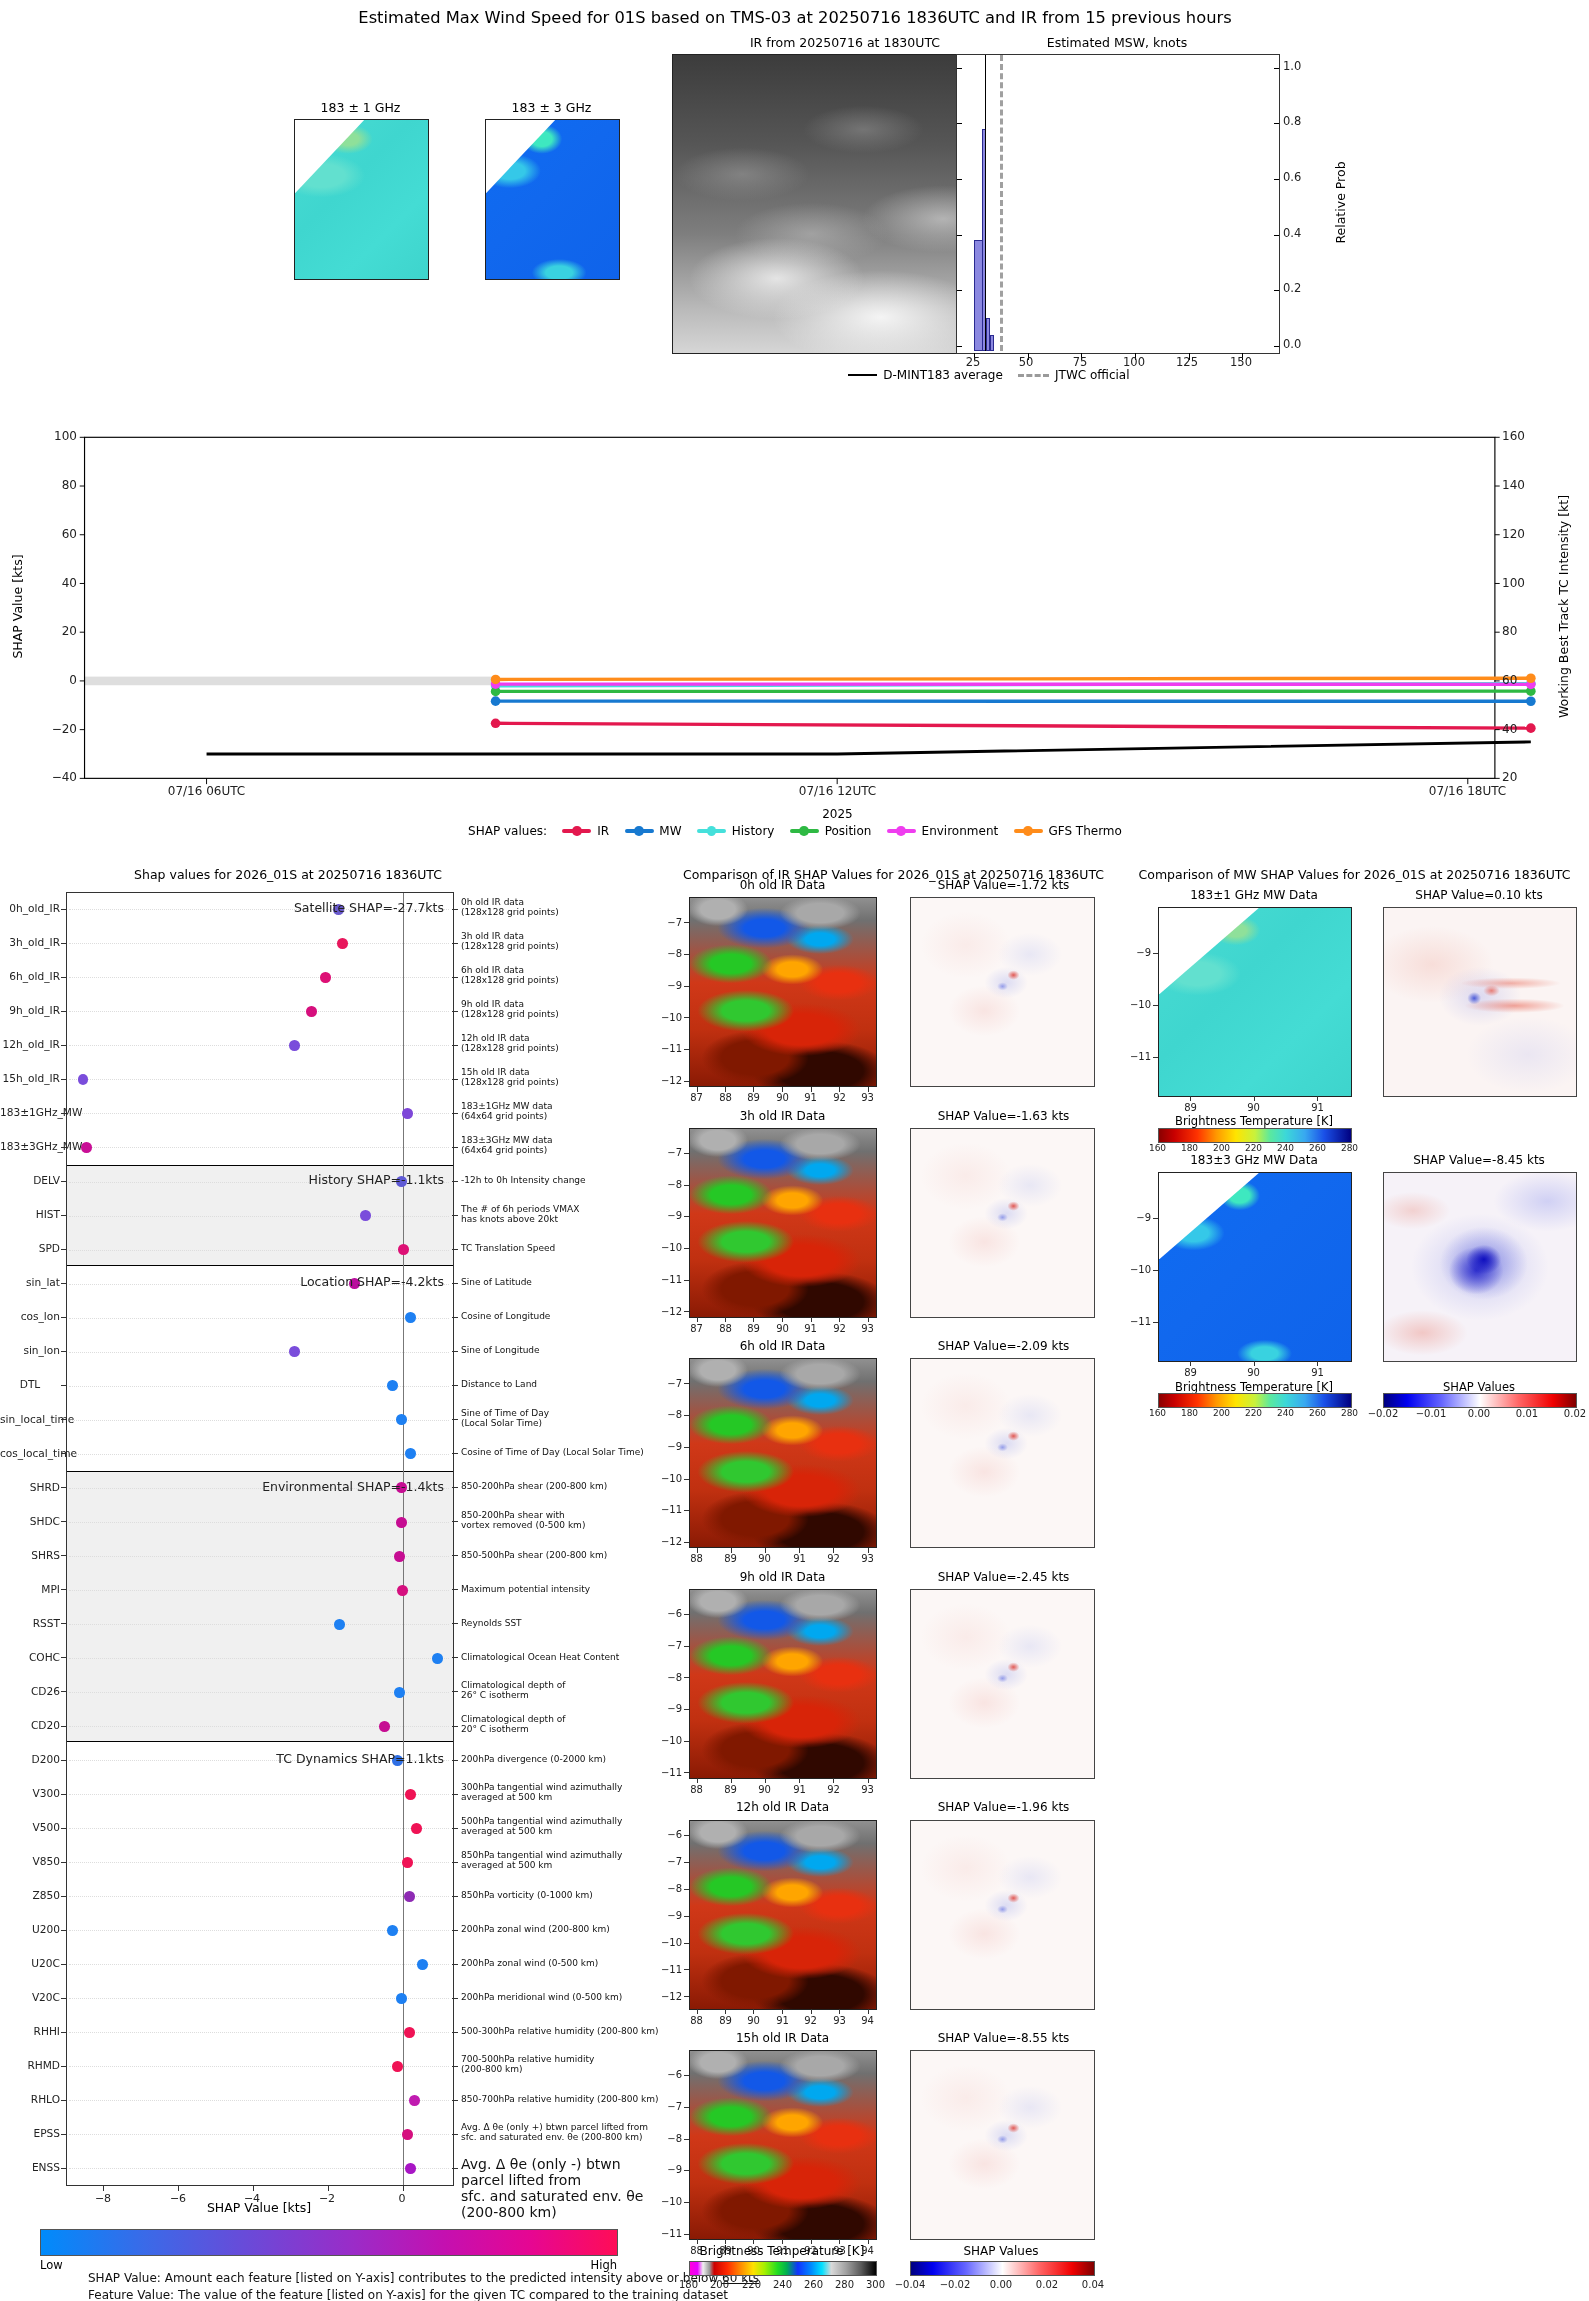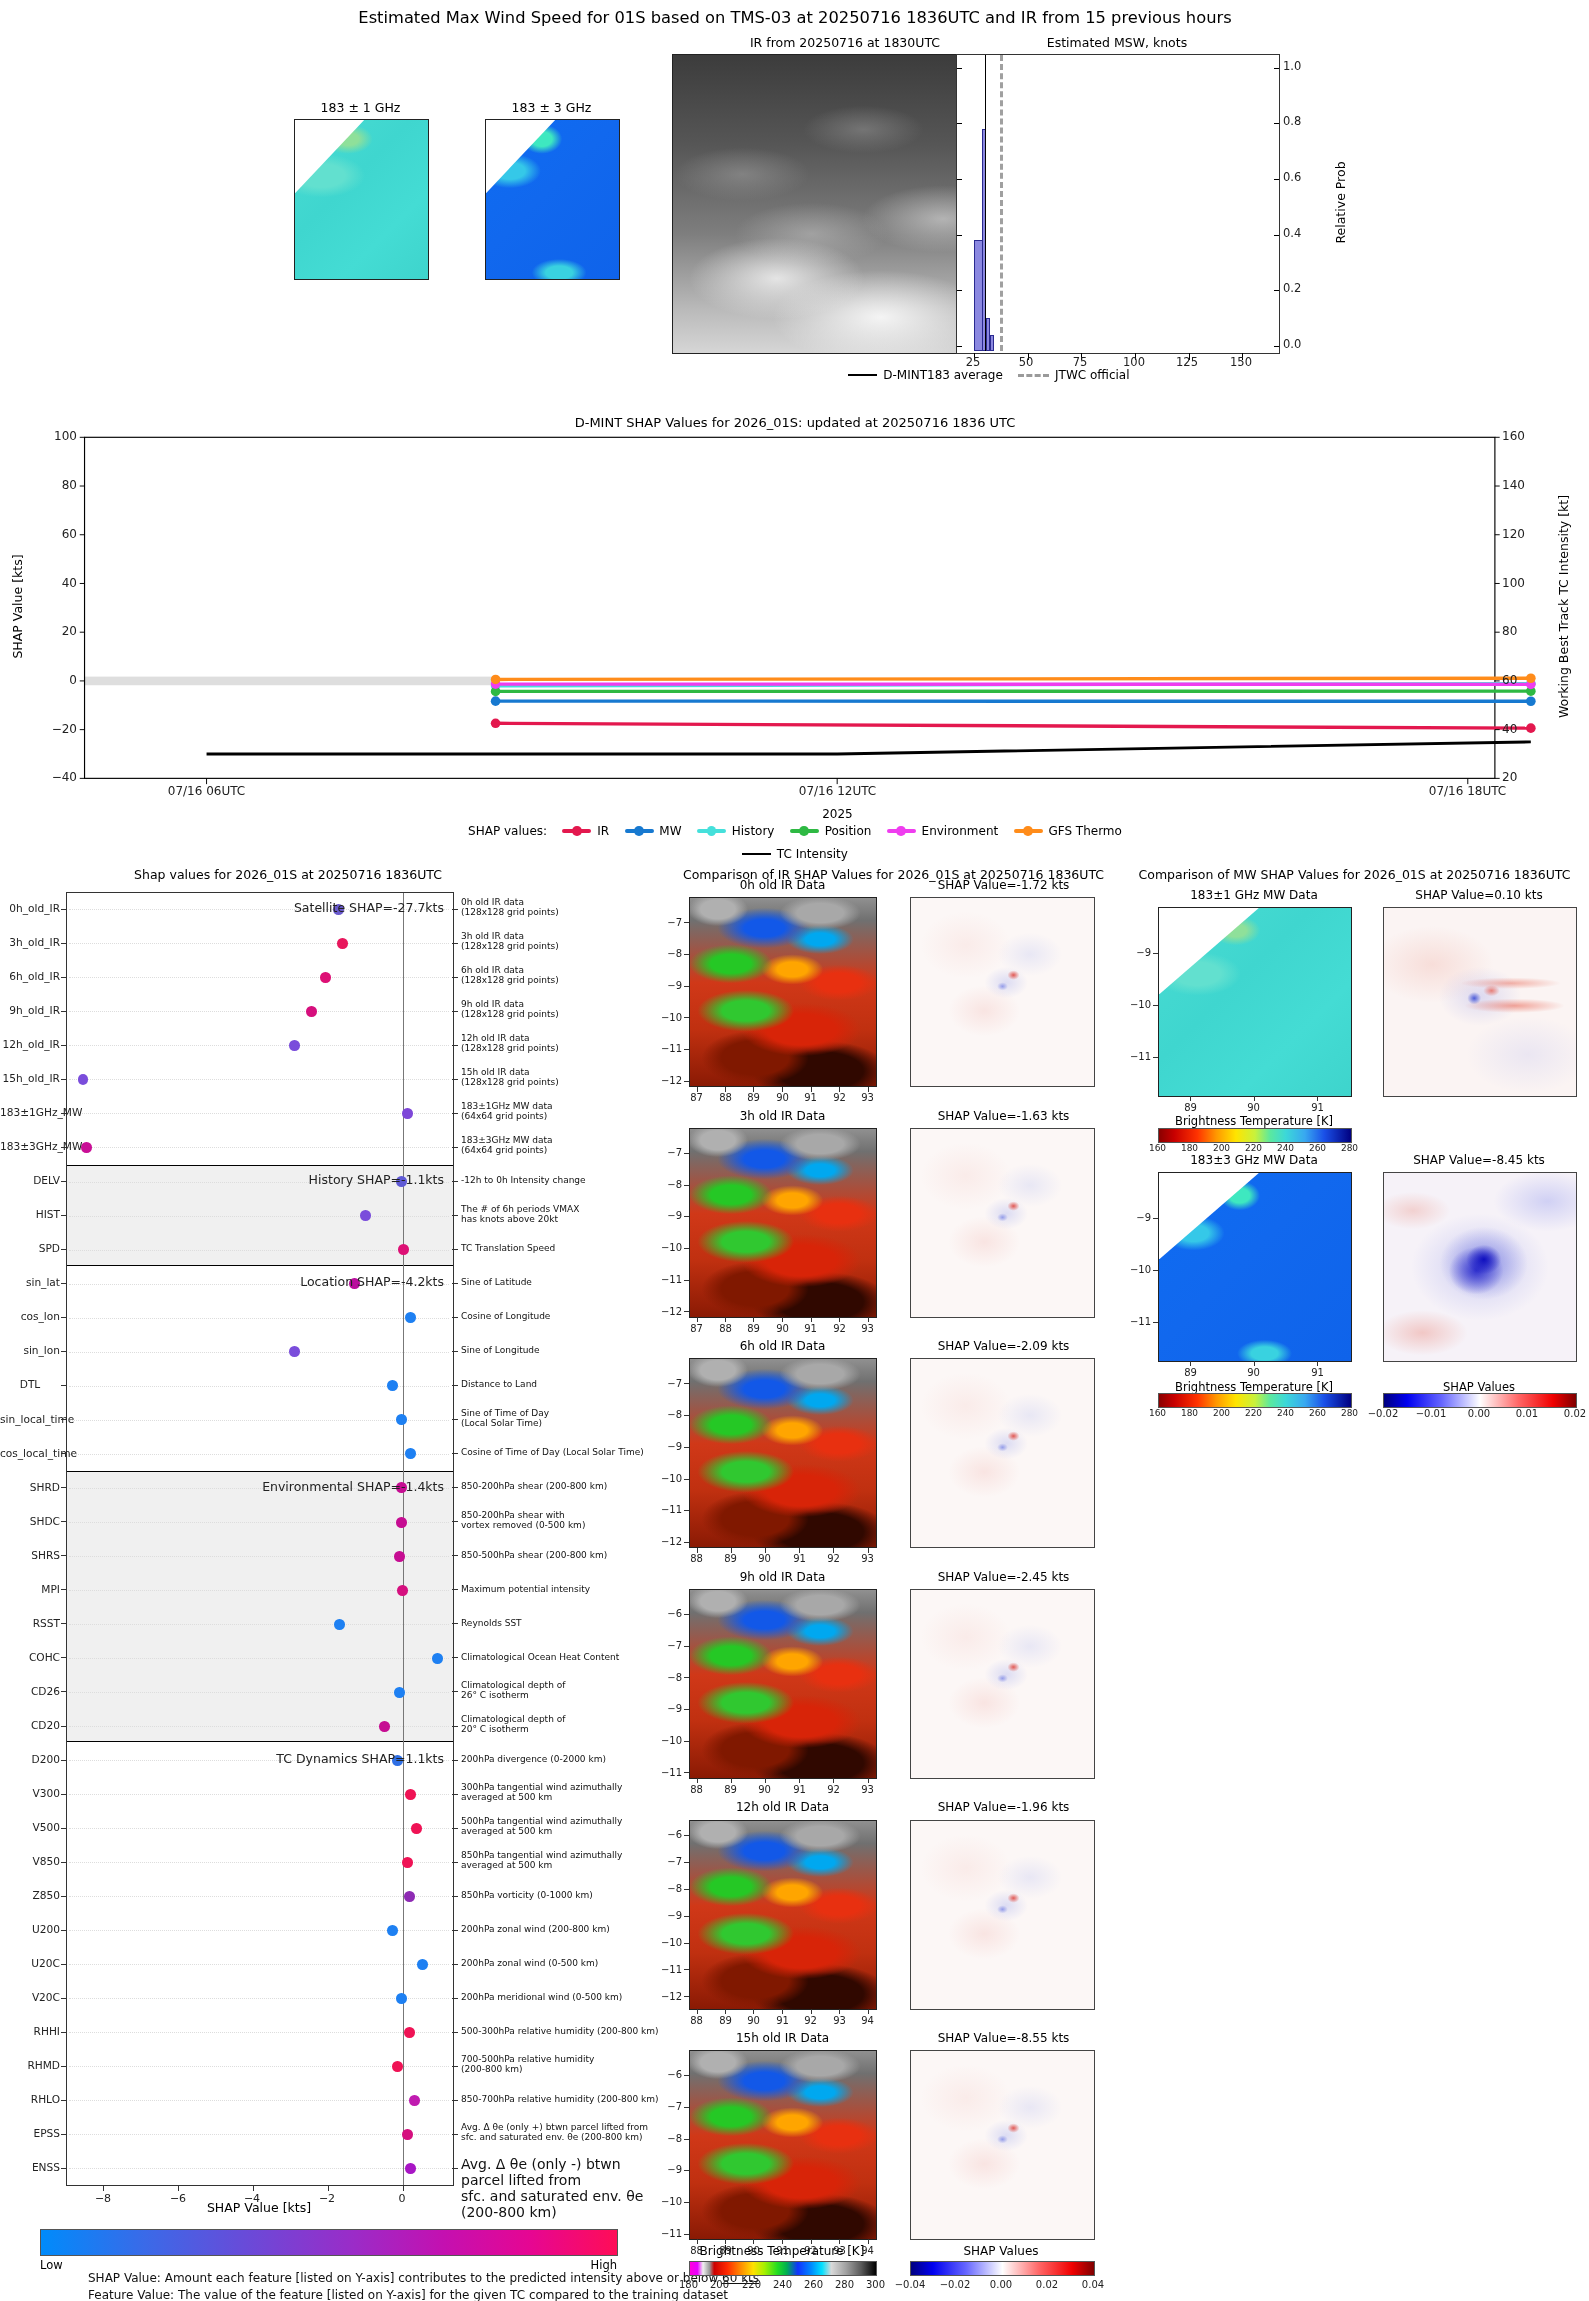--- a/index.html
+++ b/index.html
@@ -133,21 +133,20 @@
       <div class="leg-item">
         <div style="width: 29px; height: 2.4px; background: rgb(0, 0, 0);"></div>
         <div>D-MINT183 average</div>
       </div>
       <div class="leg-item">
         <div style="width: 31px; height: 0px; border-top: 3.8px dashed rgb(154, 154, 154);"></div>
         <div>JTWC official</div>
       </div>
     </div>
 
-  <div class="panel-title" style="left:0;top:415px;width:1590px;font-size:13px;">D-MINT SHAP Values for 2026_01S: updated at 20250716 1836 UTC</div>
   <svg id="ts-svg" class="abs" style="left:0;top:0;pointer-events:none;" width="1590" height="865" viewBox="0 0 1655 900">
       <rect x="88" y="704.0714285714286" width="432" height="9" fill="#dedede"></rect>
       <rect x="88" y="455" width="1468" height="355" fill="none" stroke="#000" stroke-width="1.2"></rect>
       <polyline points="215.0,784.6 871.4,784.6 1593.4,772.0" fill="none" stroke="#000000" stroke-width="3"></polyline>
       <line x1="515.85" y1="752.6928571428571" x2="1593.4400000000003" y2="757.7642857142857" stroke="#e3184e" stroke-width="3.5"></line>
       <circle cx="515.85" cy="752.6928571428571" r="5" fill="#e3184e"></circle>
       <circle cx="1593.4400000000003" cy="757.7642857142857" r="5" fill="#e3184e"></circle>
       <line x1="515.85" y1="729.6178571428571" x2="1593.4400000000003" y2="729.7446428571429" stroke="#1779d0" stroke-width="3.5"></line>
       <circle cx="515.85" cy="729.6178571428571" r="5" fill="#1779d0"></circle>
       <circle cx="1593.4400000000003" cy="729.7446428571429" r="5" fill="#1779d0"></circle>
@@ -222,26 +221,20 @@
           <div class="dot" style="background: rgb(239, 61, 239);"></div>
         </div>
         <div>Environment</div>
       </div>
       <div class="leg-item">
         <div class="leg-glyph">
           <div class="bar" style="background: rgb(255, 140, 26);"></div>
           <div class="dot" style="background: rgb(255, 140, 26);"></div>
         </div>
         <div>GFS Thermo</div>
-      </div>
-    </div>
-  <div id="ts-legend2" class="legend-row" style="top:847px;">
-      <div class="leg-item">
-        <div style="width: 29px; height: 2.9px; background: rgb(0, 0, 0);"></div>
-        <div>TC Intensity</div>
       </div>
     </div>
 
   <div class="panel-title" style="left:67px;top:867px;width:442px;">Shap values for 2026_01S at 20250716 1836UTC</div>
   <div id="dot-plot" class="plot-box" style="left:66px;top:892px;width:386px;height:1292px;">
       <div style="position: absolute; left: 0px; top: 272px; width: 100%; height: 101px; background: rgb(240, 240, 240); border-top: 1.4px solid rgb(0, 0, 0); border-bottom: 1.4px solid rgb(0, 0, 0); box-sizing: border-box;"></div>
       <div style="position: absolute; left: 0px; top: 578px; width: 100%; height: 271px; background: rgb(240, 240, 240); border-top: 1.4px solid rgb(0, 0, 0); border-bottom: 1.4px solid rgb(0, 0, 0); box-sizing: border-box;"></div>
       <div style="position: absolute; left: 336px; top: 0px; width: 1.2px; height: 100%; background: rgb(119, 119, 119);"></div>
       <div class="dot-row-line" style="left: 1.9px; top: 16.3px; width: 380px;"></div>
       <div style="position: absolute; left: 266px; top: 11px; width: 10.6px; height: 10.6px; border-radius: 50%; background: rgb(106, 90, 205);"></div>

